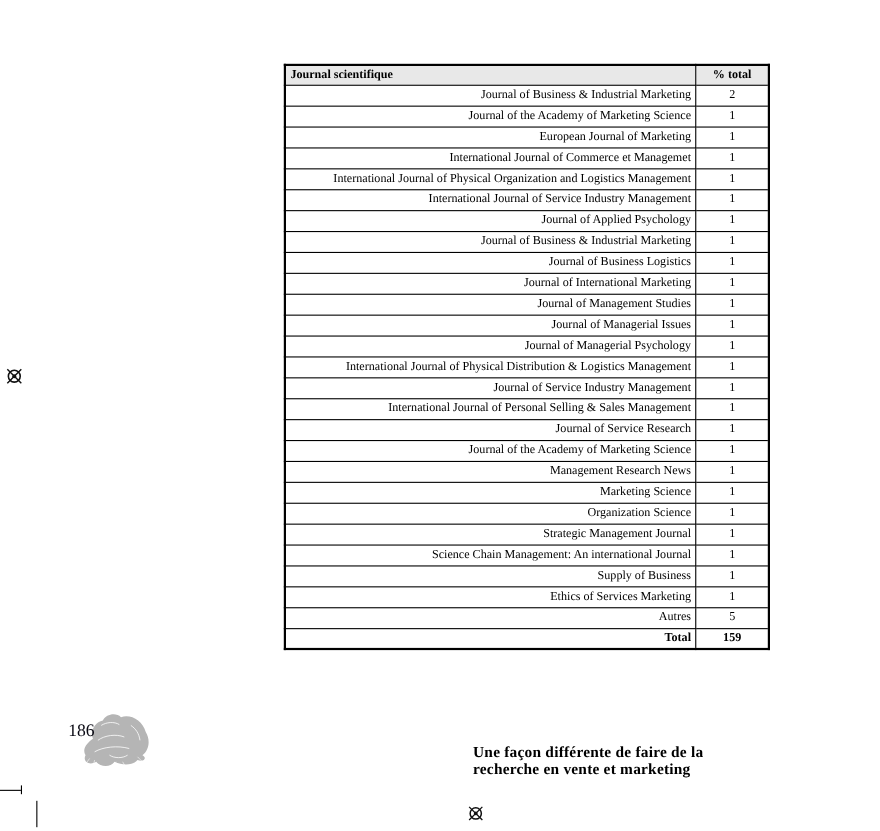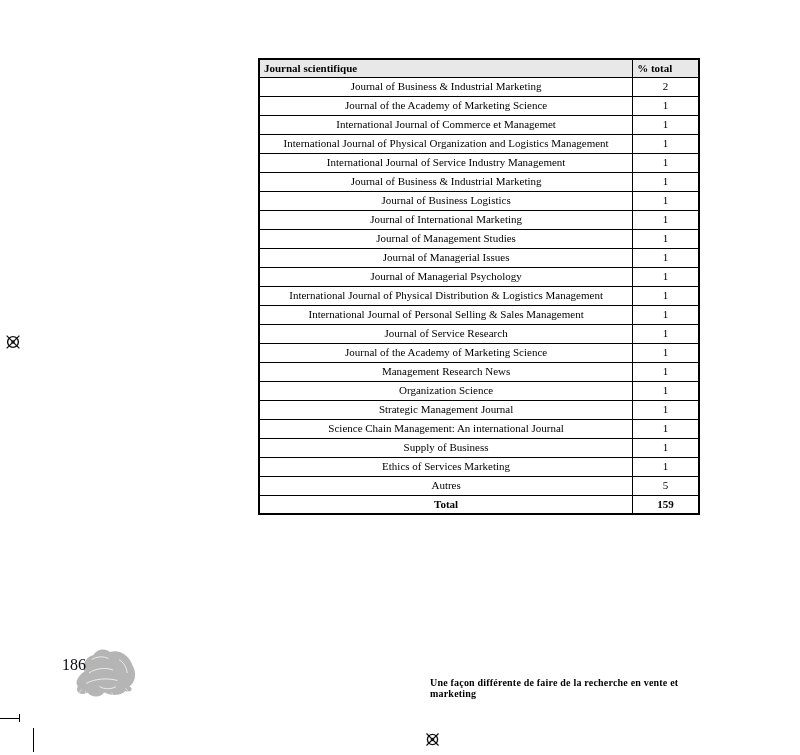--- a/index.html
+++ b/index.html
@@ -24,29 +24,29 @@
     white-space:nowrap;
     overflow:hidden;
   }
   .journal-table { border:2px solid #000; }
   .journal-table thead th {
     background:#e8e8e8;
     font-weight:bold;
     height:18px;
     text-align:left;
   }
-  .col-journal { width:375px; text-align:center; }
+  .col-journal { width:375px; text-align:right; }
   .col-total   { width:67px;  text-align:center; }
-  .journal-table thead .col-total { text-align:left; }
+  .journal-table thead .col-total { text-align:center; }
   .total-row td { font-weight:bold; }
 
   
   .footer-caption {
     position:absolute; left:430px; top:677px; width:260px;
-    font-size:10px; font-weight:bold; letter-spacing:0.2px;
+    font-size:14px; font-weight:bold; letter-spacing:0.2px;
     font-family:"Liberation Serif", serif;
   }
 
   
   .frog-wrap { position:absolute; left:60px; top:643px; width:82px; height:62px; }
   .frog-wrap svg { position:absolute; left:6px; top:0; }
   .page-number {
     position:absolute; left:2px; top:13px;
     font-size:16px; font-family:"Liberation Serif", serif; color:#0a0a14;
   }
@@ -101,32 +101,40 @@
     <tbody>
         <tr>
           <td class="col-journal">Journal of Business &amp; Industrial Marketing</td>
           <td class="col-total">2</td>
         </tr>
         <tr>
           <td class="col-journal">Journal of the Academy of Marketing Science</td>
           <td class="col-total">1</td>
         </tr>
         <tr>
+          <td class="col-journal">European Journal of Marketing</td>
+          <td class="col-total">1</td>
+        </tr>
+        <tr>
           <td class="col-journal">International Journal of Commerce et Managemet</td>
           <td class="col-total">1</td>
         </tr>
         <tr>
           <td class="col-journal">International Journal of Physical Organization and Logistics Management</td>
           <td class="col-total">1</td>
         </tr>
         <tr>
           <td class="col-journal">International Journal of Service Industry Management</td>
           <td class="col-total">1</td>
         </tr>
         <tr>
+          <td class="col-journal">Journal of Applied Psychology</td>
+          <td class="col-total">1</td>
+        </tr>
+        <tr>
           <td class="col-journal">Journal of Business &amp; Industrial Marketing</td>
           <td class="col-total">1</td>
         </tr>
         <tr>
           <td class="col-journal">Journal of Business Logistics</td>
           <td class="col-total">1</td>
         </tr>
         <tr>
           <td class="col-journal">Journal of International Marketing</td>
           <td class="col-total">1</td>
@@ -141,33 +149,41 @@
         </tr>
         <tr>
           <td class="col-journal">Journal of Managerial Psychology</td>
           <td class="col-total">1</td>
         </tr>
         <tr>
           <td class="col-journal">International Journal of Physical Distribution &amp; Logistics Management</td>
           <td class="col-total">1</td>
         </tr>
         <tr>
+          <td class="col-journal">Journal of Service Industry Management</td>
+          <td class="col-total">1</td>
+        </tr>
+        <tr>
           <td class="col-journal">International Journal of Personal Selling &amp; Sales Management</td>
           <td class="col-total">1</td>
         </tr>
         <tr>
           <td class="col-journal">Journal of Service Research</td>
           <td class="col-total">1</td>
         </tr>
         <tr>
           <td class="col-journal">Journal of the Academy of Marketing Science</td>
           <td class="col-total">1</td>
         </tr>
         <tr>
           <td class="col-journal">Management Research News</td>
+          <td class="col-total">1</td>
+        </tr>
+        <tr>
+          <td class="col-journal">Marketing Science</td>
           <td class="col-total">1</td>
         </tr>
         <tr>
           <td class="col-journal">Organization Science</td>
           <td class="col-total">1</td>
         </tr>
         <tr>
           <td class="col-journal">Strategic Management Journal</td>
           <td class="col-total">1</td>
         </tr>

